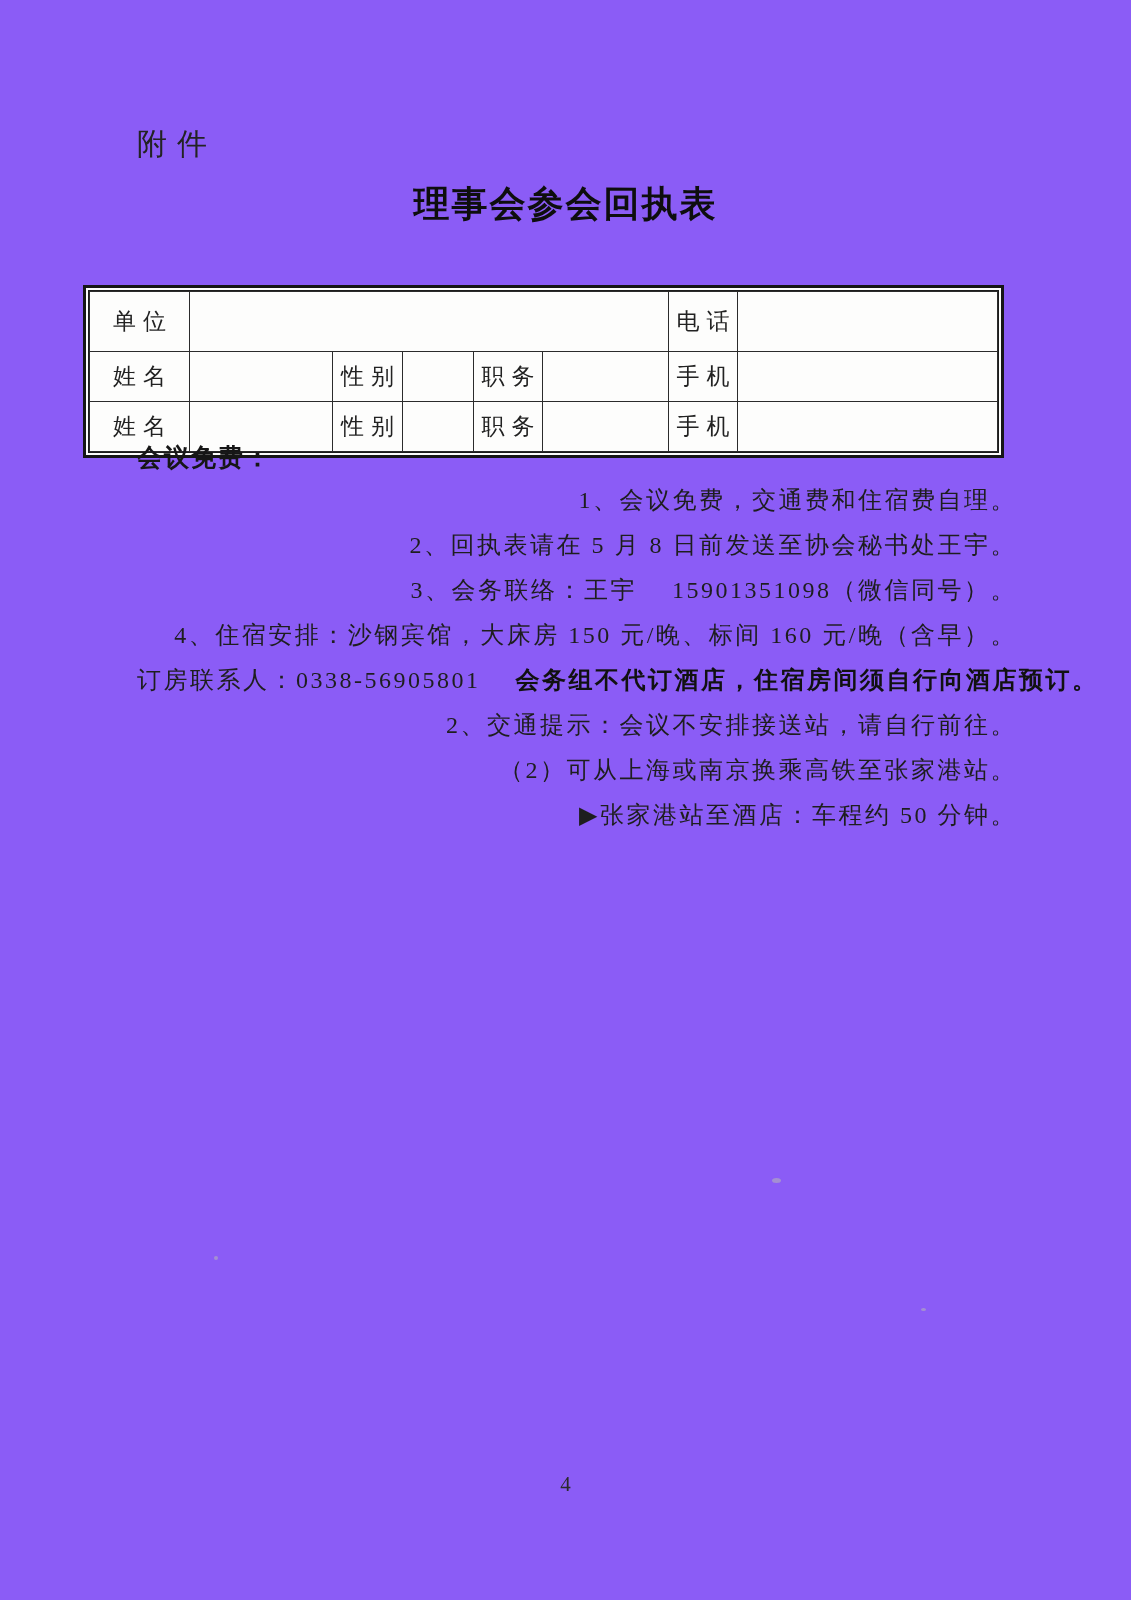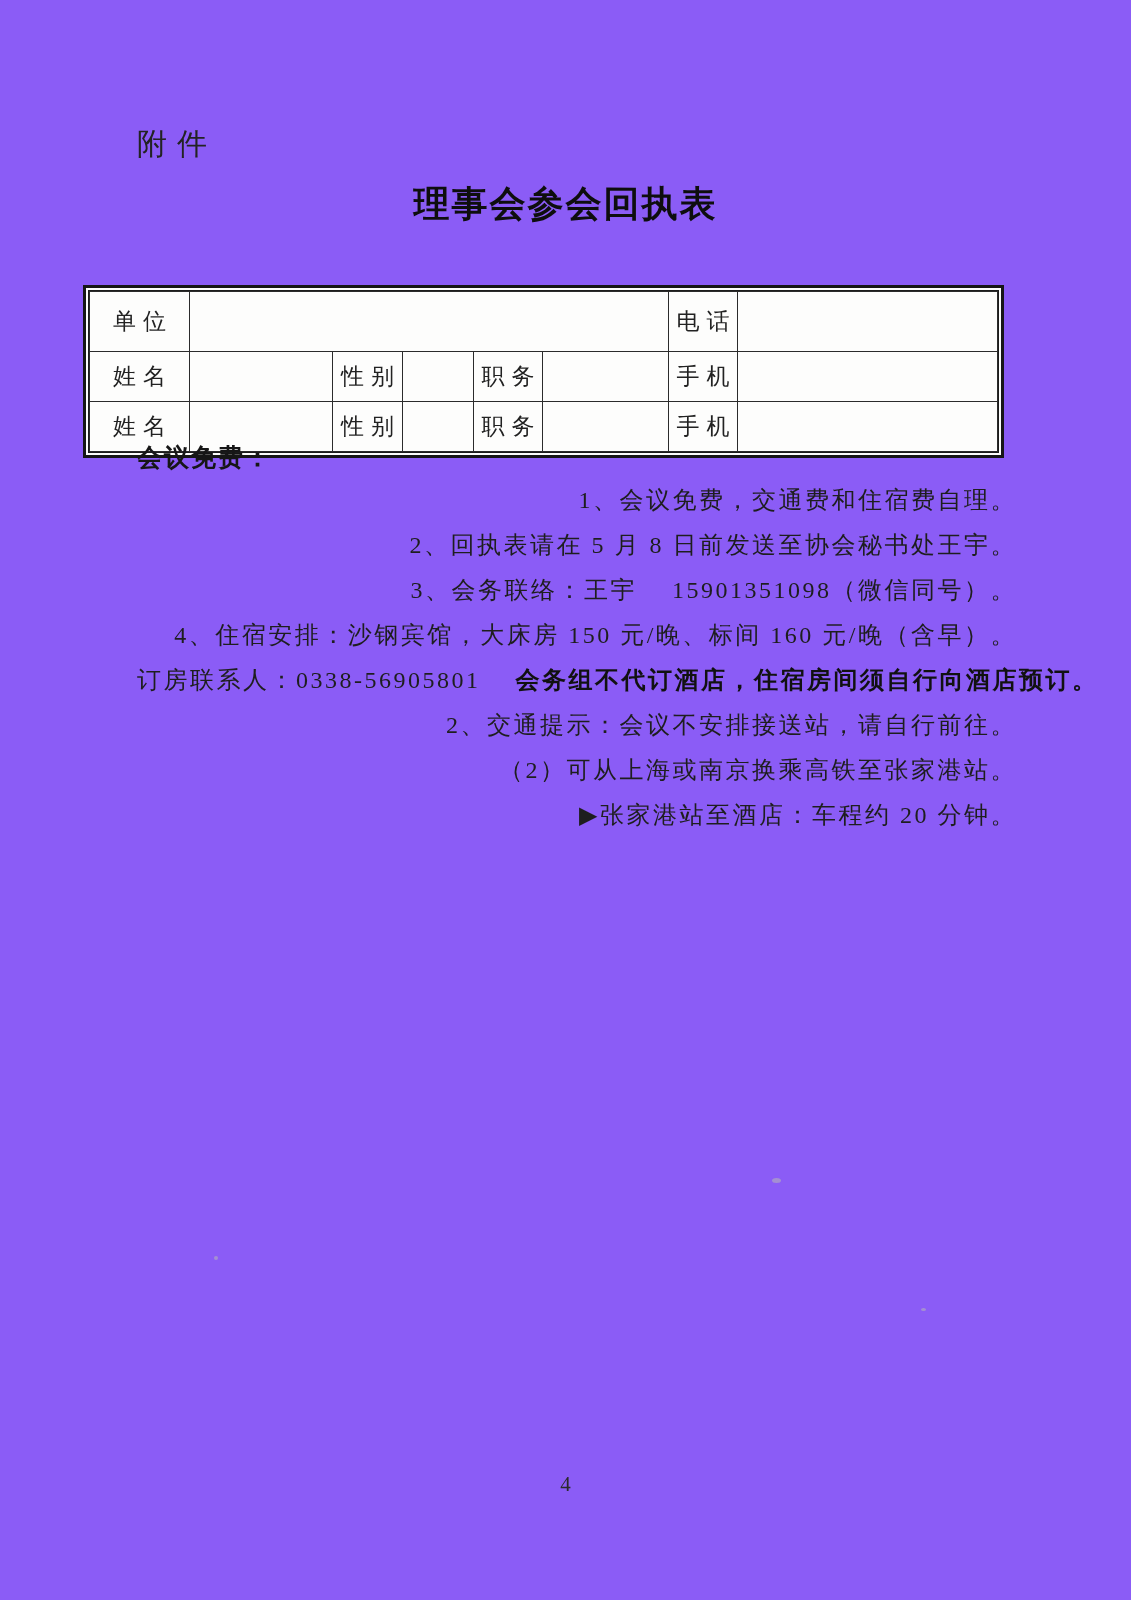--- a/index.html
+++ b/index.html
@@ -171,21 +171,21 @@
 
   <div class="notes">
     <div class="notes-heading">会议免费：</div>
     <div class="note-line"><span>1、会议免费，交通费和住宿费自理。</span><span class="bold-seg"></span></div>
     <div class="note-line"><span>2、回执表请在 5 月 8 日前发送至协会秘书处王宇。</span><span class="bold-seg"></span></div>
     <div class="note-line"><span>3、会务联络：王宇　 15901351098（微信同号）。</span><span class="bold-seg"></span></div>
     <div class="note-line"><span>4、住宿安排：沙钢宾馆，大床房 150 元/晚、标间 160 元/晚（含早）。</span><span class="bold-seg"></span></div>
     <div class="note-line"><span>订房联系人：0338-56905801　 </span><span class="bold-seg">会务组不代订酒店，住宿房间须自行向酒店预订。</span></div>
     <div class="note-line"><span>2、交通提示：会议不安排接送站，请自行前往。</span><span class="bold-seg"></span></div>
     <div class="note-line"><span>（2）可从上海或南京换乘高铁至张家港站。</span><span class="bold-seg"></span></div>
-    <div class="note-line"><span>▶张家港站至酒店：车程约 20 分钟。</span><span class="bold-seg"></span></div>
+    <div class="note-line"><span>▶张家港站至酒店：车程约 50 分钟。</span><span class="bold-seg"></span></div>
   </div>
 
   <div class="page-number">4</div>
 
   <div class="speck s1"></div>
   <div class="speck s2"></div>
   <div class="speck s3"></div>
 
 </div>
 

